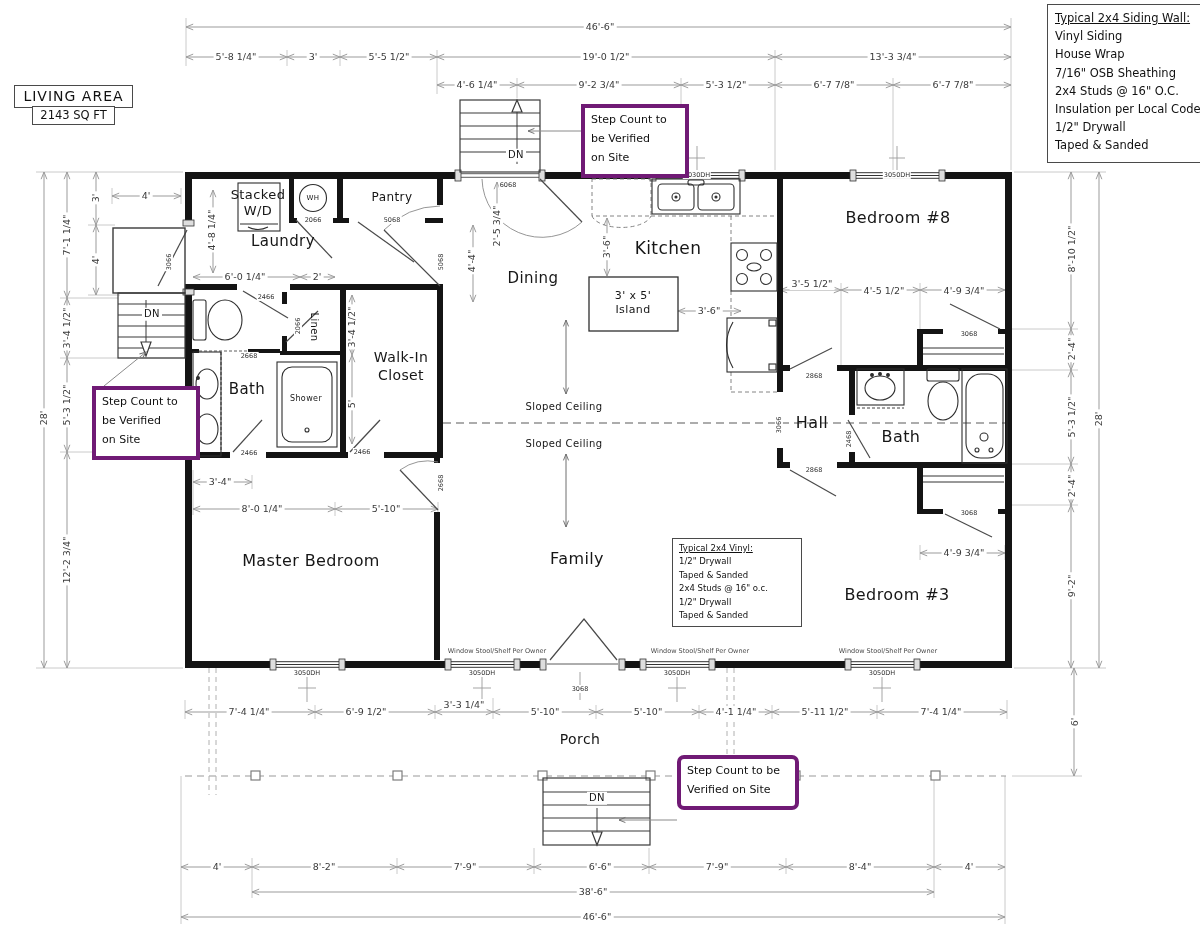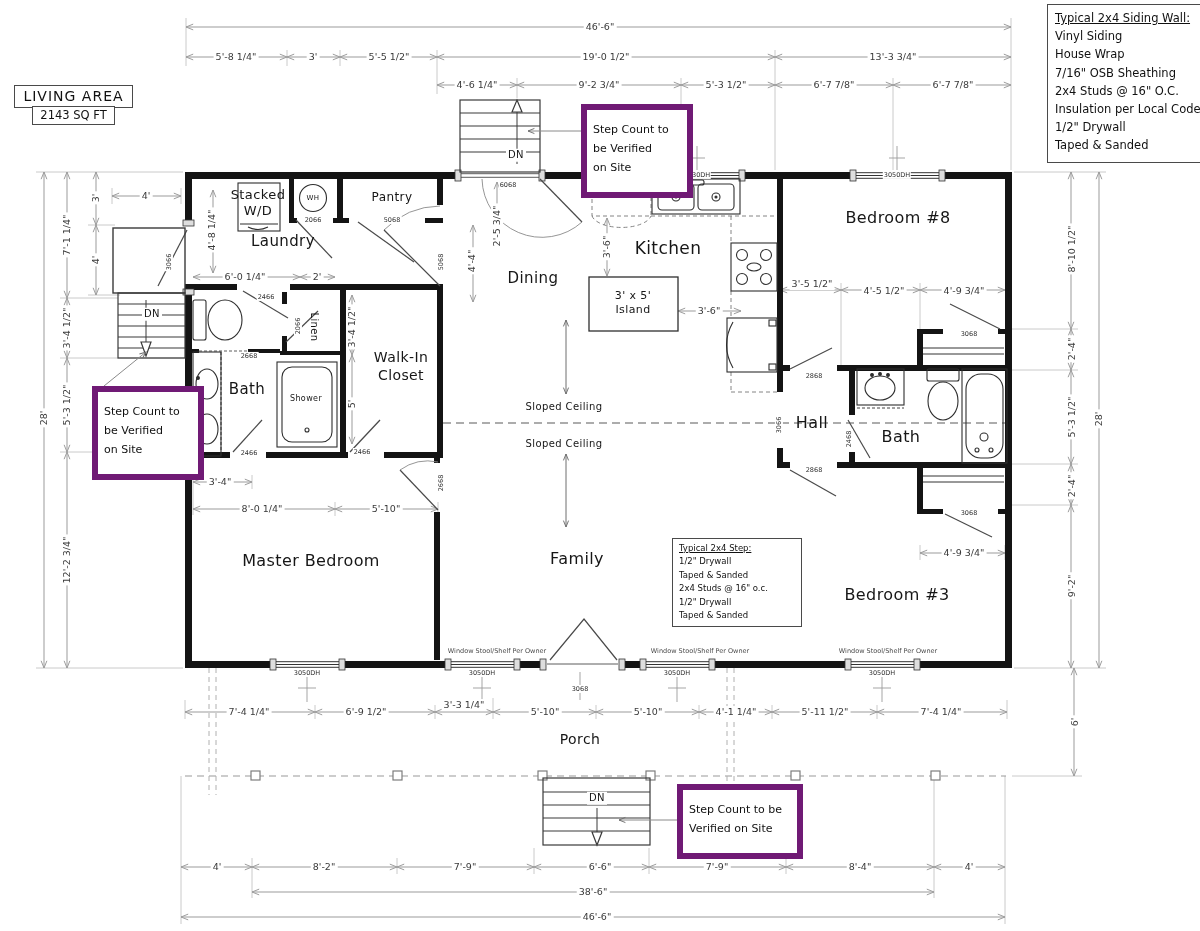--- a/index.html
+++ b/index.html
@@ -22,24 +22,24 @@
   #title-block .s{font-size:11.5px;margin-top:3px;white-space:nowrap;}
   #living-area{left:14px;top:85px;width:117px;height:21px;font-size:14px;letter-spacing:1px;
     text-align:center;line-height:21px;}
   #living-sqft{left:32px;top:106px;width:81px;height:17px;font-size:11.5px;text-align:center;line-height:17px;}
   #siding-note{left:1047px;top:4px;width:149px;height:149px;padding:4px 7px;font-size:11.5px;line-height:18.2px;}
   #siding-note .t{text-decoration:underline;}
   #siding-note .b{white-space:pre-line;}
   #wall-note{left:672px;top:538px;width:116px;height:81px;padding:3px 6px;font-size:8.5px;line-height:13.4px;}
   #wall-note .t{text-decoration:underline;}
   #wall-note .b{white-space:pre-line;}
-  .stepnote{border:6px solid #701a75;font-size:11px;line-height:19px;padding:10px 6px;white-space:pre-line;}
+  .stepnote{border:4px solid #701a75;font-size:11px;line-height:19px;padding:2px 6px;white-space:pre-line;}
   #step-top{left:581px;top:104px;width:88px;height:62px;}
   #step-left{left:92px;top:386px;width:88px;height:62px;}
-  #step-bottom{left:677px;top:784px;width:102px;height:43px;}
+  #step-bottom{left:677px;top:755px;width:102px;height:43px;border-radius:7px;}
 </style>
 </head>
 <body>
 
 <div id="canvas">
 
 <svg id="plan-svg" width="1200" height="931" viewBox="0 0 1200 931">
   <defs>
     <marker id="ar" viewBox="0 0 10 10" refX="9" refY="5" markerWidth="9" markerHeight="9" orient="auto-start-reverse">
       <path d="M1,1.8 L9,5 L1,8.2" fill="none" stroke="#9b9b9b" stroke-width="1.1"></path>
@@ -579,21 +579,21 @@
   <div class="b">Vinyl Siding
 House Wrap
 7/16" OSB Sheathing
 2x4 Studs @ 16" O.C.
 Insulation per Local Code
 1/2" Drywall
 Taped &amp; Sanded</div>
 </div>
 
 <div class="box" id="wall-note">
-  <div class="t">Typical 2x4 Step:</div>
+  <div class="t">Typical 2x4 Vinyl:</div>
   <div class="b">1/2" Drywall
 Taped &amp; Sanded
 2x4 Studs @ 16" o.c.
 1/2" Drywall
 Taped &amp; Sanded</div>
 </div>
 
 <div class="box stepnote" id="step-top">Step Count to
 be Verified
 on Site</div>

